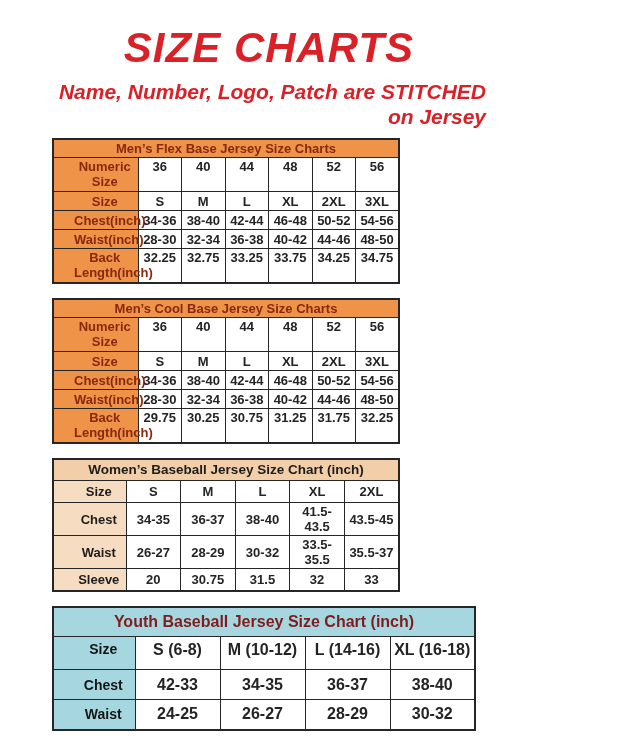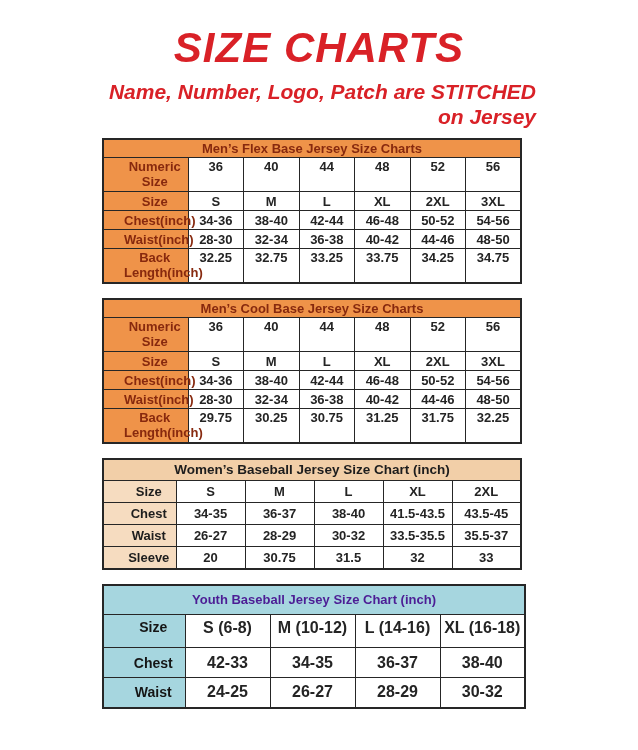--- a/index.html
+++ b/index.html
@@ -14,21 +14,21 @@
   }
   *{margin:0;padding:0;box-sizing:border-box;}
   html,body{width:638px;height:750px;}
   body{
     background:#ffffff;
     font-family:"Liberation Sans", sans-serif;
     overflow:hidden;
   }
   .content{
     width:434px;
-    margin-left:102px;
+    margin-left:52px;
     padding-top:26px;
   }
   h1.page-title{
     text-align:center;
     font-size:42px;
     font-weight:700;
     font-style:italic;
     color:var(--red);
     letter-spacing:1px;
     line-height:1.05;
@@ -42,21 +42,21 @@
     line-height:1.18;
     margin-bottom:8px;
     text-align:right;
   }
   .subtitle span{display:block;}
   #tables{margin-top:4px;}
   table.size-table{
     border-collapse:collapse;
     table-layout:fixed;
     border:2px solid var(--border);
-    width:420px;
+    width:348px;
   }
   table.size-table + table.size-table{margin-top:14px;}
   table.theme-blue{width:424px;}
   .size-table th,.size-table td{
     border:1px solid var(--border);
     text-align:center;
     font-weight:700;
     padding:1px 2px;
   }
   .size-table td.val{
@@ -90,22 +90,22 @@
   }
   .theme-peach td.label{
     background:var(--peach-label);
     color:#1d1d1d;
   }
   .theme-peach tr{height:22px;}
   
   .theme-blue col.label-col{width:82px;}
   .theme-blue th.tbl-title{
     background:var(--blue-bg);
-    color:#4c1d95;
-    font-size:13px;
+    color:#7f1d1d;
+    font-size:16px;
     height:23px;
   }
   .theme-blue td.label{
     background:var(--blue-bg);
     color:#151515;
     font-size:14px;
   }
   .theme-blue td.val{font-size:16px;}
   .theme-blue tr{height:30px;}
   .theme-blue tr.tall{height:33px;}

